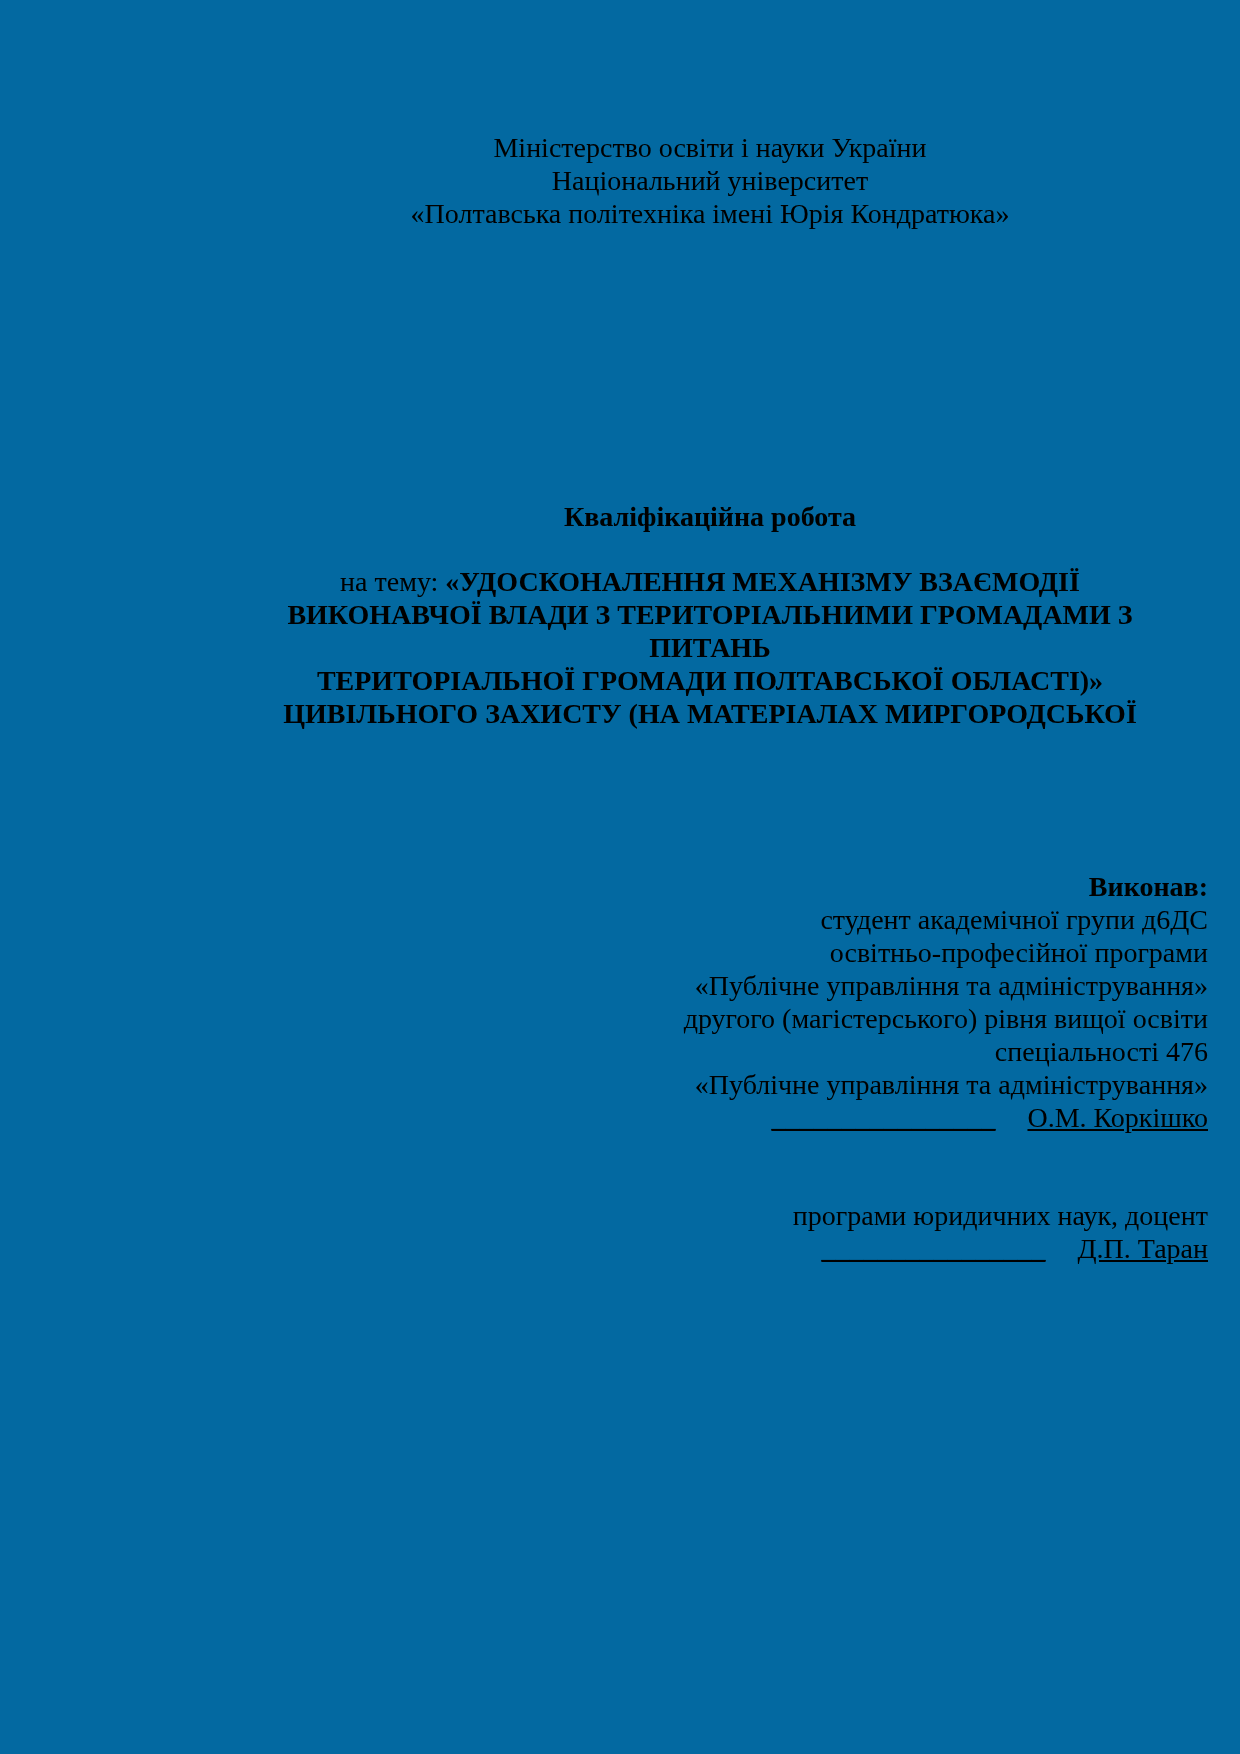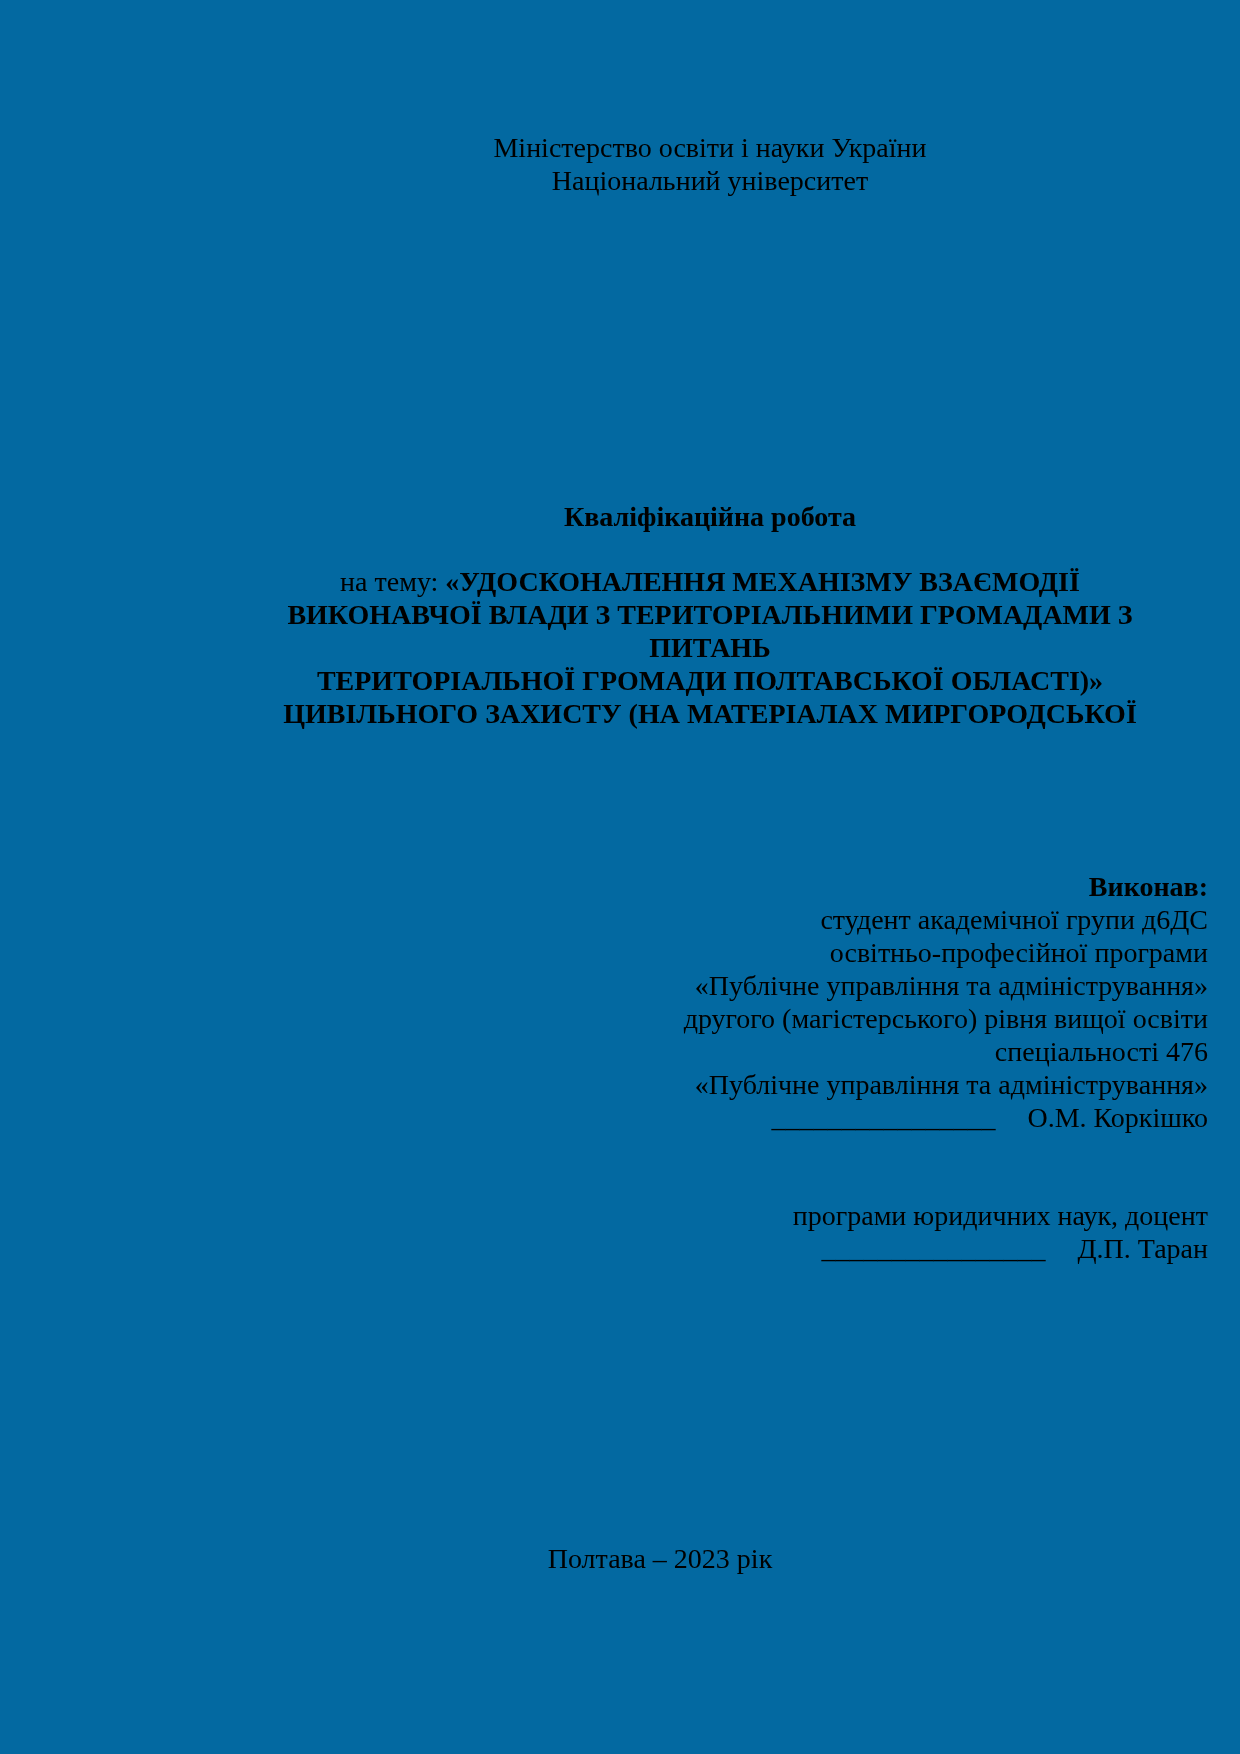--- a/index.html
+++ b/index.html
@@ -33,38 +33,39 @@
   }
   .bold { font-weight: bold; }
   .u-block { top: 131px; }
   .i-block { top: 259px; }
   .work-type { top: 500px; font-weight: bold; }
   .topic { top: 565px; }
   .topic .t-line { font-weight: bold; }
   .topic .t-prefix { font-weight: normal; }
   .author { top: 870px; }
   .supervisor { top: 1199px; }
-  .sig-row { white-space: nowrap; }
+  .sig-row { white-space: nowrap; text-decoration: underline; }
   .sig-name { margin-left: 32px; }
   .footer-line {
     position: absolute;
     top: 1542px;
     left: 240px;
     width: 840px;
     text-align: center;
   }
 </style>
 </head>
 <body>
 
 <div class="page">
 
   <div class="centered u-block">
     <div>Міністерство освіти і науки України</div>
     <div>Національний університет</div>
+    <div>«Полтавська політехніка імені Юрія Кондратюка»</div>
   </div>
 
 
   <div class="centered work-type">Кваліфікаційна робота</div>
 
   <div class="centered topic">
     <div class="t-line"><span class="t-prefix">на тему: </span><span>«УДОСКОНАЛЕННЯ МЕХАНІЗМУ ВЗАЄМОДІЇ</span></div>
     <div class="t-line">ВИКОНАВЧОЇ ВЛАДИ З ТЕРИТОРІАЛЬНИМИ ГРОМАДАМИ З ПИТАНЬ</div>
     <div class="t-line">ТЕРИТОРІАЛЬНОЇ ГРОМАДИ ПОЛТАВСЬКОЇ ОБЛАСТІ)»</div>
     <div class="t-line">ЦИВІЛЬНОГО ЗАХИСТУ (НА МАТЕРІАЛАХ МИРГОРОДСЬКОЇ</div>
@@ -79,15 +80,14 @@
     <div>спеціальності 476</div>
     <div>«Публічне управління та адміністрування»</div>
     <div class="sig-row"><span>________________</span><span class="sig-name">О.М. Коркішко</span></div>
   </div>
 
   <div class="left-block supervisor">
     <div>програми юридичних наук, доцент</div>
     <div class="sig-row"><span>________________</span><span class="sig-name">Д.П. Таран</span></div>
   </div>
 
-  <div class="footer-line">Полтава – 2023 рік</div>
 
 </div>
 
 </body></html>

